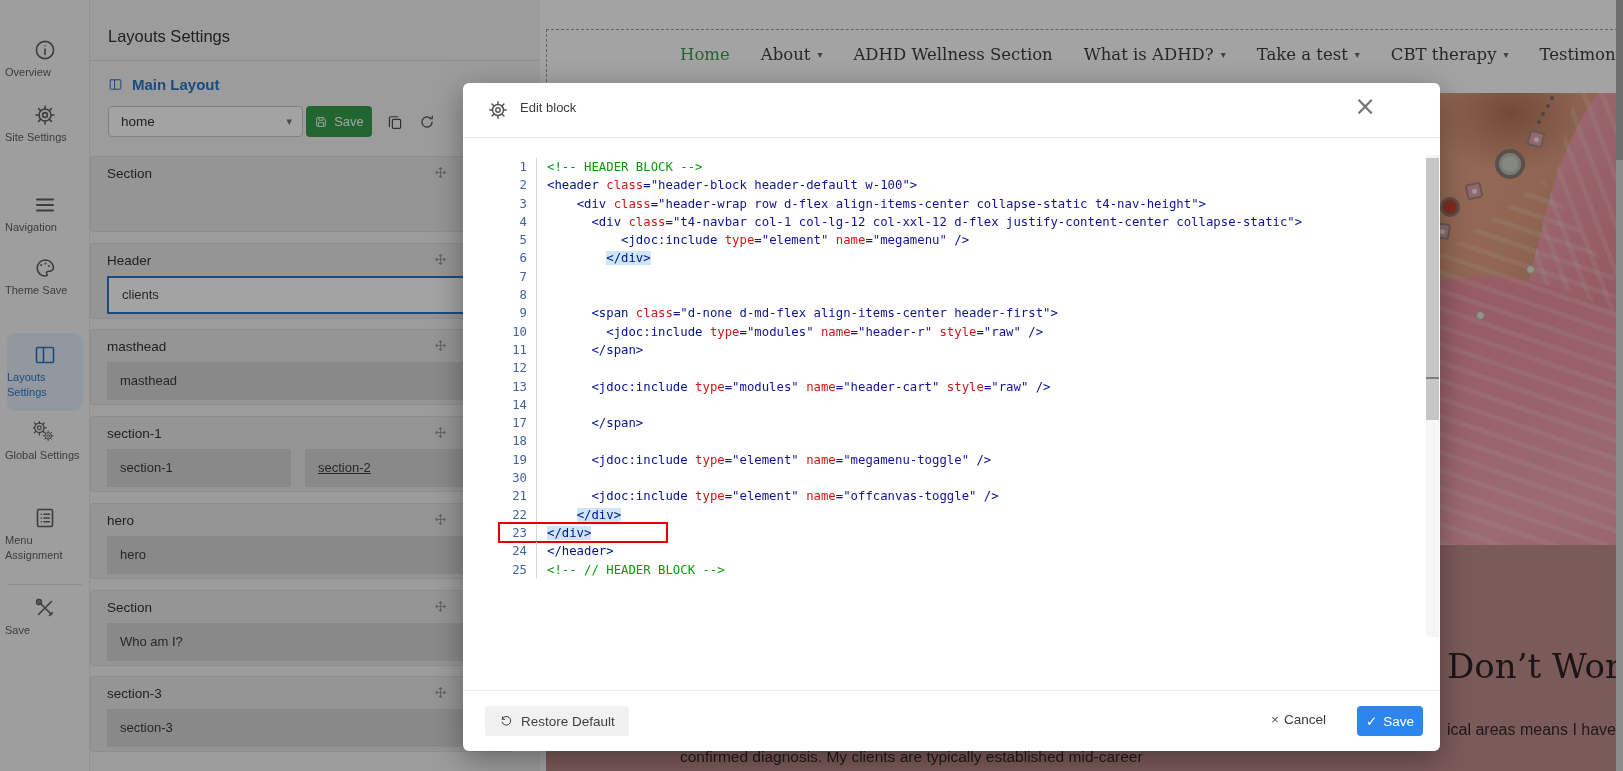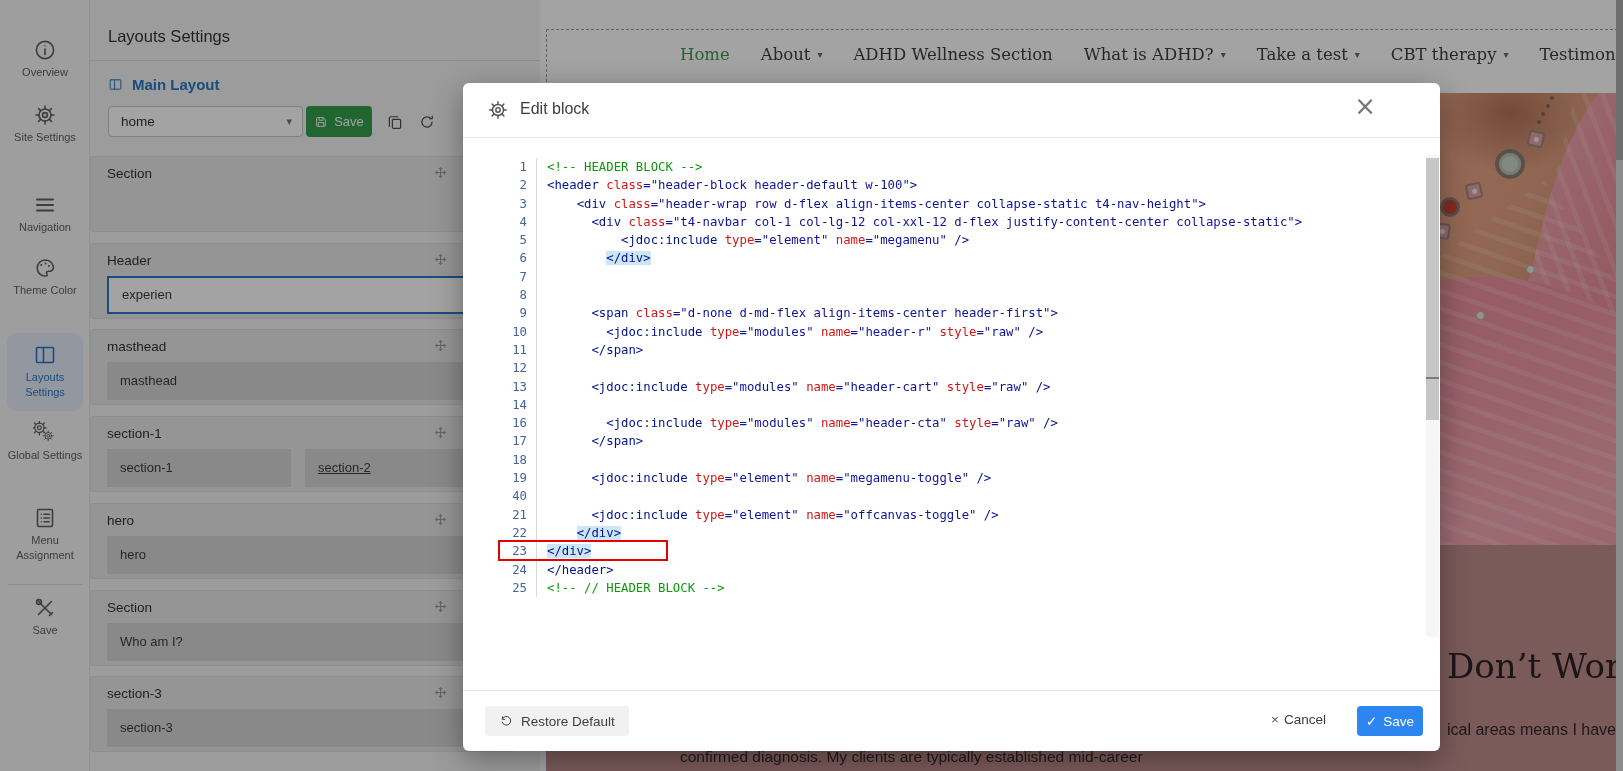--- a/index.html
+++ b/index.html
@@ -9,21 +9,21 @@
     --cm-comment:#0c9a0c; --cm-linenum:#44639c; --cm-hlbg:#cde6f7;
   }
   *{margin:0;padding:0;box-sizing:border-box}
   html,body{background:#888}
   #stage{position:relative;width:1623px;height:771px;overflow:hidden;background:#fff;
          font-family:"Liberation Sans",sans-serif;}
 
   
   #sidebar{position:absolute;left:0;top:0;width:90px;height:771px;background:#f7f7f7;
            border-right:1px solid #e4e4e4;z-index:2}
-  .sb-item{position:absolute;left:5px;width:80px;text-align:center;color:#5c6166;cursor:pointer}
+  .sb-item{position:absolute;left:5px;width:80px;color:#5c6166;cursor:pointer}
   .sb-item .ic{display:block;height:24px;margin:0 auto 3px;width:24px}
   .sb-item .lb{font-size:11px;line-height:14.5px}
   .sb-item.active{left:7px;width:76px;background:var(--active_bg);border-radius:9px;
                   padding:10px 0 12px;color:var(--accent)}
   .sb-div{position:absolute;top:584px;left:8px;width:74px;border-top:1px solid #ddd}
   svg{display:block}
 
   
   #panel{position:absolute;left:90px;top:0;width:450px;height:771px;background:#f4f4f4;z-index:1}
   .p-title{position:absolute;left:18px;top:27px;font-size:16.5px;font-weight:500;color:#333}
@@ -84,21 +84,21 @@
   #hero-r1{left:907px;top:721px} #hero-r2{left:708px;top:751px} #hero-mid{left:140px;top:748px;font-size:15.5px}
   #pv-scrollbar{position:absolute;right:0;top:0;width:7px;height:771px;background:#dcdcdc}
   #pv-scrollthumb{position:absolute;right:0;top:0;width:7px;height:160px;background:#adadad}
 
   
   #backdrop{position:absolute;inset:0;background:rgba(0,0,0,.36);z-index:40}
   #modal{position:absolute;left:463px;top:83px;width:977px;height:668px;background:#fff;
          border-radius:6px;box-shadow:0 8px 30px rgba(0,0,0,.35);z-index:50}
   .m-head-div{position:absolute;top:54px;left:0;right:0;border-top:1px solid #e8e8e8}
   .m-gear{position:absolute;left:24px;top:16px;width:22px;height:22px;color:#555}
-  .m-title{position:absolute;left:57px;top:17px;font-size:16px;color:#3d3d3d}
+  .m-title{position:absolute;left:57px;top:17px;font-size:13px;color:#3d3d3d}
   .m-close{position:absolute;right:64px;top:10px;font-size:26px;color:#777;cursor:pointer;
            line-height:1;font-family:"DejaVu Sans",sans-serif}
 
   
   #editor{position:absolute;left:34px;top:69px;width:927px;height:488px;overflow:hidden;
           font-family:"DejaVu Sans Mono","Liberation Mono",monospace;font-size:12.3px;
           line-height:18.3px;padding-top:6px;cursor:text}
   .cm-row{display:flex;height:18.3px;position:relative}
   .cm-g{flex:none;width:40px;padding-right:9px;text-align:right;color:var(--cm-linenum);
         border-right:1px solid #d9d9d9}
@@ -202,21 +202,21 @@
       </div>
       <div class="sb-item" style="top: 256px;">
         <span class="ic">
           <svg viewBox="0 0 24 24" width="100%" height="100%" fill="none" stroke="currentColor" stroke-width="1.6" stroke-linecap="round" stroke-linejoin="round">
             <path d="M12 4a8 8 0 1 0 .4 16c1.9 0 2.1-1.1 1.4-2.1-.9-1.3.2-2.7 1.9-2.7h1.4A3.8 3.8 0 0 0 20 9.5 8.6 8.6 0 0 0 12 4z"></path>
             <circle cx="8.2" cy="9" r="1" fill="currentColor" stroke="none"></circle>
             <circle cx="12.5" cy="7.4" r="1" fill="currentColor" stroke="none"></circle>
             <circle cx="16" cy="10" r="1" fill="currentColor" stroke="none"></circle>
           </svg>
         </span>
-        <div class="lb">Theme Color</div>
+        <div class="lb">Theme Save</div>
       </div>
       <div class="sb-item active" style="top: 333px;">
         <span class="ic">
           <svg viewBox="0 0 24 24" width="100%" height="100%" fill="none" stroke="currentColor" stroke-width="1.6" stroke-linecap="round" stroke-linejoin="round">
             <rect x="3.5" y="4.5" width="17" height="15" rx="1"></rect>
             <path d="M10.5 4.5v15"></path>
           </svg>
         </span>
         <div class="lb">Layouts Settings</div>
       </div>
@@ -310,21 +310,21 @@
             </svg>
           </span>
         </div>
         <div class="card" style="top: 243px; left: 0px;">
           <div class="ct">Header</div>
           <span class="mv">
             <svg viewBox="0 0 24 24" width="100%" height="100%" fill="none" stroke="currentColor" stroke-width="1.6" stroke-linecap="round" stroke-linejoin="round">
               <path d="M12 3v18M3 12h18M9.5 5.5L12 3l2.5 2.5M9.5 18.5L12 21l2.5-2.5M5.5 9.5L3 12l2.5 2.5M18.5 9.5L21 12l-2.5 2.5" stroke-width="1.9"></path>
             </svg>
           </span>
-          <div class="blk sel" style="width: 393px;">experien</div>
+          <div class="blk sel" style="width: 393px;">clients</div>
         </div>
         <div class="card" style="top: 329px; left: 0px;">
           <div class="ct">masthead</div>
           <span class="mv">
             <svg viewBox="0 0 24 24" width="100%" height="100%" fill="none" stroke="currentColor" stroke-width="1.6" stroke-linecap="round" stroke-linejoin="round">
               <path d="M12 3v18M3 12h18M9.5 5.5L12 3l2.5 2.5M9.5 18.5L12 21l2.5-2.5M5.5 9.5L3 12l2.5 2.5M18.5 9.5L21 12l-2.5 2.5" stroke-width="1.9"></path>
             </svg>
           </span>
           <div class="blk" style="width: 393px;">masthead</div>
         </div>
@@ -433,37 +433,33 @@
         </div>
         <div class="cm-row">
           <span class="cm-g">13</span>
           <span class="cm-c">      <span class="tk-t">&lt;jdoc:include </span><span class="tk-a">type</span><span class="tk-s">="modules"</span><span class="tk-t"> </span><span class="tk-a">name</span><span class="tk-s">="header-cart"</span><span class="tk-t"> </span><span class="tk-a">style</span><span class="tk-s">="raw"</span><span class="tk-t"> /&gt;</span></span>
         </div>
         <div class="cm-row">
           <span class="cm-g">14</span>
           <span class="cm-c"></span>
         </div>
         <div class="cm-row">
-          <span class="cm-g">16</span>
-          <span class="cm-c">        <span class="tk-t">&lt;jdoc:include </span><span class="tk-a">type</span><span class="tk-s">="modules"</span><span class="tk-t"> </span><span class="tk-a">name</span><span class="tk-s">="header-cta"</span><span class="tk-t"> </span><span class="tk-a">style</span><span class="tk-s">="raw"</span><span class="tk-t"> /&gt;</span></span>
-        </div>
-        <div class="cm-row">
           <span class="cm-g">17</span>
           <span class="cm-c">      <span class="tk-t">&lt;/span&gt;</span></span>
         </div>
         <div class="cm-row">
           <span class="cm-g">18</span>
           <span class="cm-c"></span>
         </div>
         <div class="cm-row">
           <span class="cm-g">19</span>
           <span class="cm-c">      <span class="tk-t">&lt;jdoc:include </span><span class="tk-a">type</span><span class="tk-s">="element"</span><span class="tk-t"> </span><span class="tk-a">name</span><span class="tk-s">="megamenu-toggle"</span><span class="tk-t"> /&gt;</span></span>
         </div>
         <div class="cm-row">
-          <span class="cm-g">40</span>
+          <span class="cm-g">30</span>
           <span class="cm-c"></span>
         </div>
         <div class="cm-row">
           <span class="cm-g">21</span>
           <span class="cm-c">      <span class="tk-t">&lt;jdoc:include </span><span class="tk-a">type</span><span class="tk-s">="element"</span><span class="tk-t"> </span><span class="tk-a">name</span><span class="tk-s">="offcanvas-toggle"</span><span class="tk-t"> /&gt;</span></span>
         </div>
         <div class="cm-row">
           <span class="cm-g">22</span>
           <span class="cm-c">    <span class="tk-hl">&lt;/div&gt;</span></span>
         </div>

